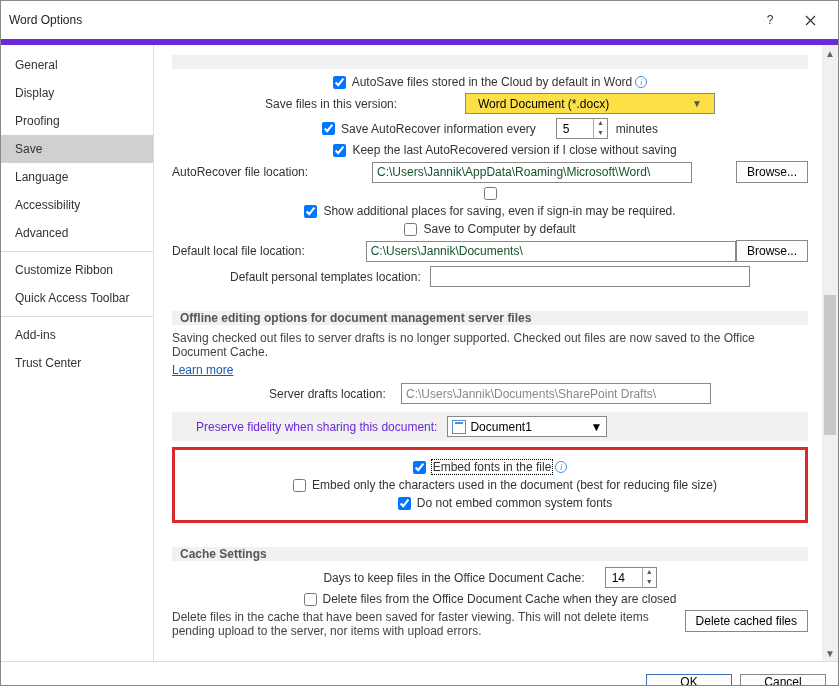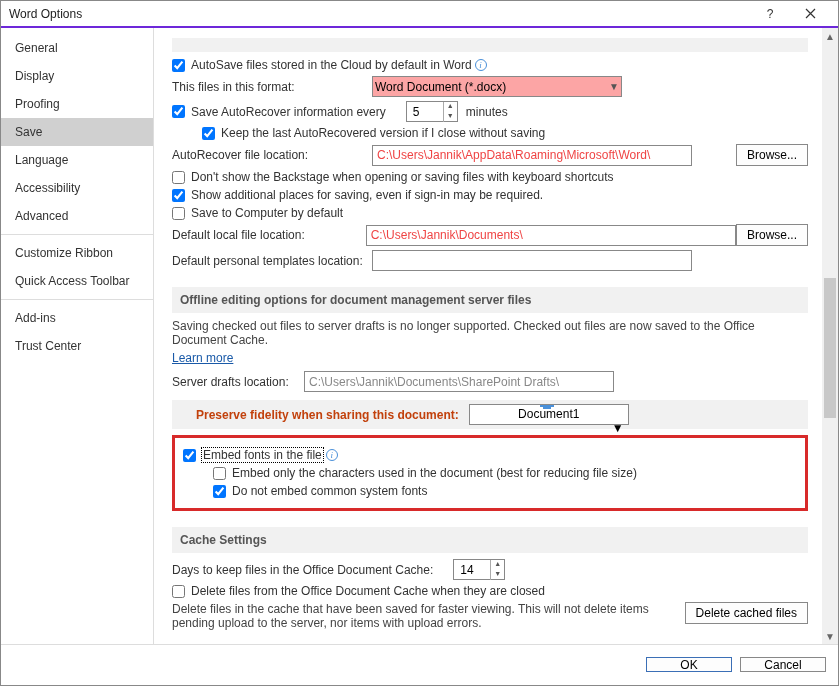--- a/index.html
+++ b/index.html
@@ -1,52 +1,52 @@
 <!DOCTYPE html>
 <html><head>
 <meta charset="utf-8">
 <style>
 * { box-sizing: border-box; margin: 0; padding: 0; font-family: "Segoe UI", Tahoma, sans-serif; font-size: 12px; }
 body { background: #fff; width: 839px; height: 686px; overflow: hidden; border: 1px solid #888; }
-.titlebar { height: 27px; display: flex; align-items: center; padding: 0 8px; border-bottom: 2px solid #6d28d9; }
+.titlebar { height: 44px; display: flex; align-items: center; padding: 0 8px; border-bottom: 6px solid #6d28d9; }
 .titlebar .title { flex: 1; font-size: 12px; color: #222; }
 .titlebar .tbtn { width: 40px; height: 30px; display: flex; align-items: center; justify-content: center; color: #333; cursor: default; }
 .body { display: flex; height: calc(686px - 30px - 40px); }
 .sidebar { width: 153px; border-right: 1px solid #ddd; background: #fff; padding-top: 6px; }
 .side-item { padding: 7px 14px; color: #333; cursor: default; }
 .side-item.sel { background: #d0d0d0; }
 .side-sep { height: 1px; background: #ddd; margin: 4px 0; }
 .main { flex: 1; position: relative; }
 .scrollpane { position: absolute; top: 0; left: 0; right: 16px; bottom: 0; overflow: hidden; padding: 10px 14px 10px 18px; }
 .scrollbar { position: absolute; top: 0; right: 0; width: 16px; bottom: 0; background: #f0f0f0; }
 .scrollbar .arrow { height: 16px; display: flex; align-items: center; justify-content: center; color: #666; background: #f0f0f0; font-size: 10px; }
 .scrollbar .track { position: absolute; top: 16px; bottom: 16px; left: 0; right: 0; }
 .scrollbar .thumb { position: absolute; left: 2px; right: 2px; top: 40%; height: 140px; background: #c8c8c8; }
 .scrollbar .arrow.bot { position: absolute; bottom: 0; left:0; right:0; }
-.section-head { background: #f1f1f1; color: #555; font-weight: 600; padding: 6px 8px; margin: 16px 0 6px 0; }
-.row { display: flex; align-items: center; margin: 4px 0; }
+.section-head { background: #f1f1f1; color: #555; font-weight: 600; padding: 0 8px; margin: 24px 0 6px 0; }
+.row { display: flex; align-items: center; margin: 4px 0; justify-content: center; }
 .row label { margin-left: 6px; color: #333; }
 .lbl { color: #333; }
 .indent1 { margin-left: 30px; }
 input[type=checkbox] { width: 13px; height: 13px; }
-.textinput { border: 1px solid #888; height: 21px; padding: 1px 4px; background: #fff; color: #ef4444; }
-.combo { border: 1px solid #888; height: 21px; background: #fca5a5; display: inline-flex; align-items: center; padding: 0 2px; }
+.textinput { border: 1px solid #888; height: 21px; padding: 1px 4px; background: #fff; color: #14532d; }
+.combo { border: 1px solid #888; height: 21px; background: #fde047; display: inline-flex; align-items: center; padding: 0 12px; }
 .combo .caret { margin-left: auto; color: #555; font-size: 10px; padding-left: 6px; }
 .spin { display: inline-flex; border: 1px solid #888; height: 21px; align-items: center; }
 .spin input { border: none; width: 36px; text-align: left; padding-left: 6px; outline: none; }
 .spin .btns { display: flex; flex-direction: column; width: 14px; border-left: 1px solid #aaa; }
 .spin .btns div { height: 10px; font-size: 7px; text-align: center; line-height: 8px; color: #555; }
 .btn { border: 1px solid #888; background: #fdfdfd; padding: 2px 10px; height: 22px; display: inline-flex; align-items: center; cursor: default; }
 .link { color: #1a5aa8; text-decoration: underline; cursor: default; }
 .info-i { display: inline-flex; width: 12px; height: 12px; border: 1px solid #4a90d9; border-radius: 50%; color: #4a90d9; font-size: 9px; align-items: center; justify-content: center; margin-left: 3px; font-style: italic; font-family: serif; }
 .redbox { border: 3px solid #d82a2a; padding: 6px 8px; margin: 6px 0 8px 0; }
 .focusbox { outline: 1px dotted #000; padding: 0 1px; }
 .preservehdr { display: flex; align-items: center; background: #f1f1f1; padding: 4px 8px; margin: 8px 0 6px 0; }
-.preservehdr .htxt { color: #c2410c; font-weight: 700; padding-left: 16px; }
-.preservehdr .doccombo { margin-left: 10px; border: 1px solid #888; background: #fff; height: 21px; display: inline-flex; align-items: center; padding: 0 4px; width: 160px; flex-direction: column; }
+.preservehdr .htxt { color: #6d28d9; font-weight: 400; padding-left: 16px; }
+.preservehdr .doccombo { margin-left: 10px; border: 1px solid #888; background: #fff; height: 21px; display: inline-flex; align-items: center; padding: 0 4px; width: 160px; }
 .preservehdr .doccombo .dicon { width: 14px; height: 14px; margin-right: 4px; background: #fff; border: 1px solid #4a90d9; position: relative; }
 .preservehdr .doccombo .dicon::after { content:""; position:absolute; top:1px; left:2px; right:2px; height:2px; background:#4a90d9; }
 .footer { height: 40px; border-top: 1px solid #ddd; display: flex; align-items: center; justify-content: flex-end; padding: 0 12px; gap: 8px; }
 .footer .fbtn { width: 86px; height: 15px; border: 1px solid #888; display: flex; align-items: center; justify-content: center; background: #fdfdfd; }
 .footer .fbtn.primary { border: 1.5px solid #3b6fb6; }
 .grouptop { background:#f1f1f1; height:14px; margin-bottom:6px; }
 .mlabel { width: 200px; }
 .short { white-space: normal; color:#444; }
 </style>
 </head>
@@ -83,21 +83,21 @@
     <div class="scrollpane">
       <div class="grouptop"></div>
 
       <div class="row">
         <input type="checkbox" checked="" style="">
         <label>AutoSave files stored in the Cloud by default in Word</label>
         <span class="info-i">i</span>
       </div>
 
       <div class="row">
-        <span class="lbl mlabel">This files in this format:</span>
+        <span class="lbl mlabel">Save files in this version:</span>
         <div class="combo" style="width:250px">
           <span>Word Document (*.docx)</span>
           <span class="caret">▼</span>
         </div>
       </div>
 
       <div class="row">
         <input type="checkbox" checked="" style="">
         <label style="margin-right:20px">Save AutoRecover information every</label>
         <div class="spin">
@@ -117,21 +117,20 @@
 
       <div class="row">
         <span class="lbl mlabel">AutoRecover file location:</span>
         <input class="textinput" style="width: 320px;" value="C:\Users\Jannik\AppData\Roaming\Microsoft\Word\">
         <span style="flex:1"></span>
         <div class="btn">Browse...</div>
       </div>
 
       <div class="row">
         <input type="checkbox" style="">
-        <label>Don't show the Backstage when opening or saving files with keyboard shortcuts</label>
       </div>
       <div class="row">
         <input type="checkbox" checked="" style="">
         <label>Show additional places for saving, even if sign-in may be required.</label>
       </div>
       <div class="row">
         <input type="checkbox" style="">
         <label>Save to Computer by default</label>
       </div>
 

